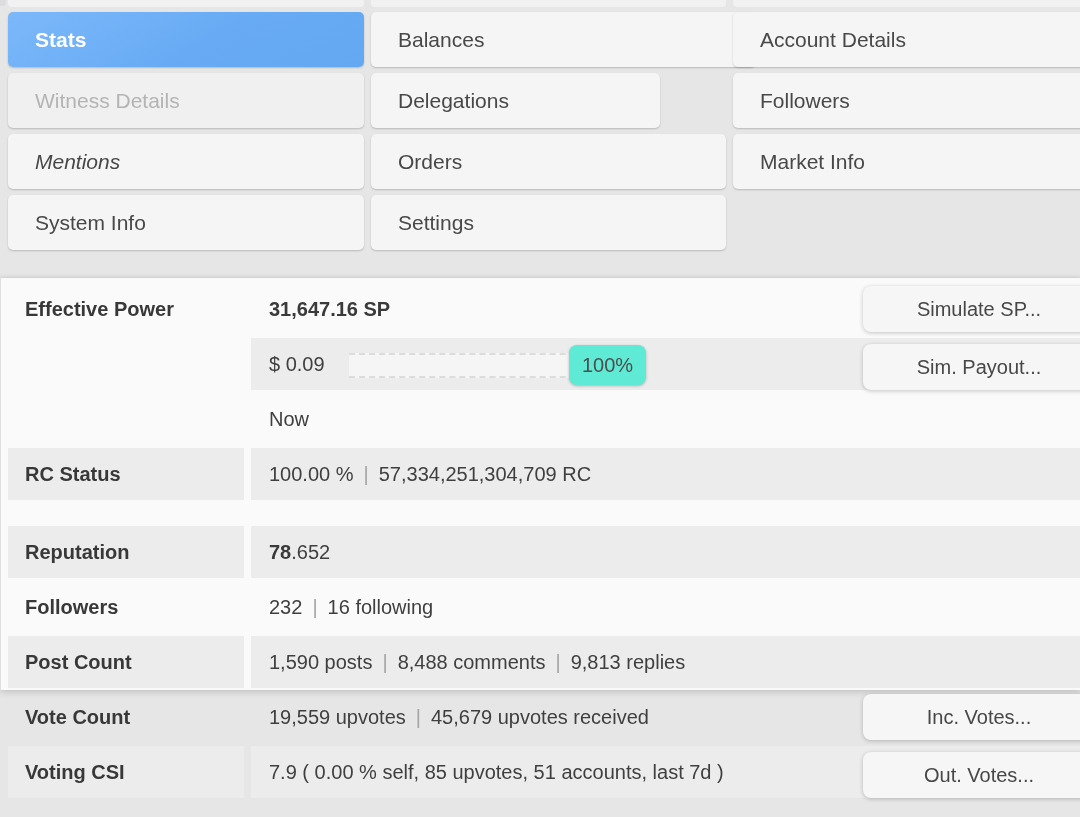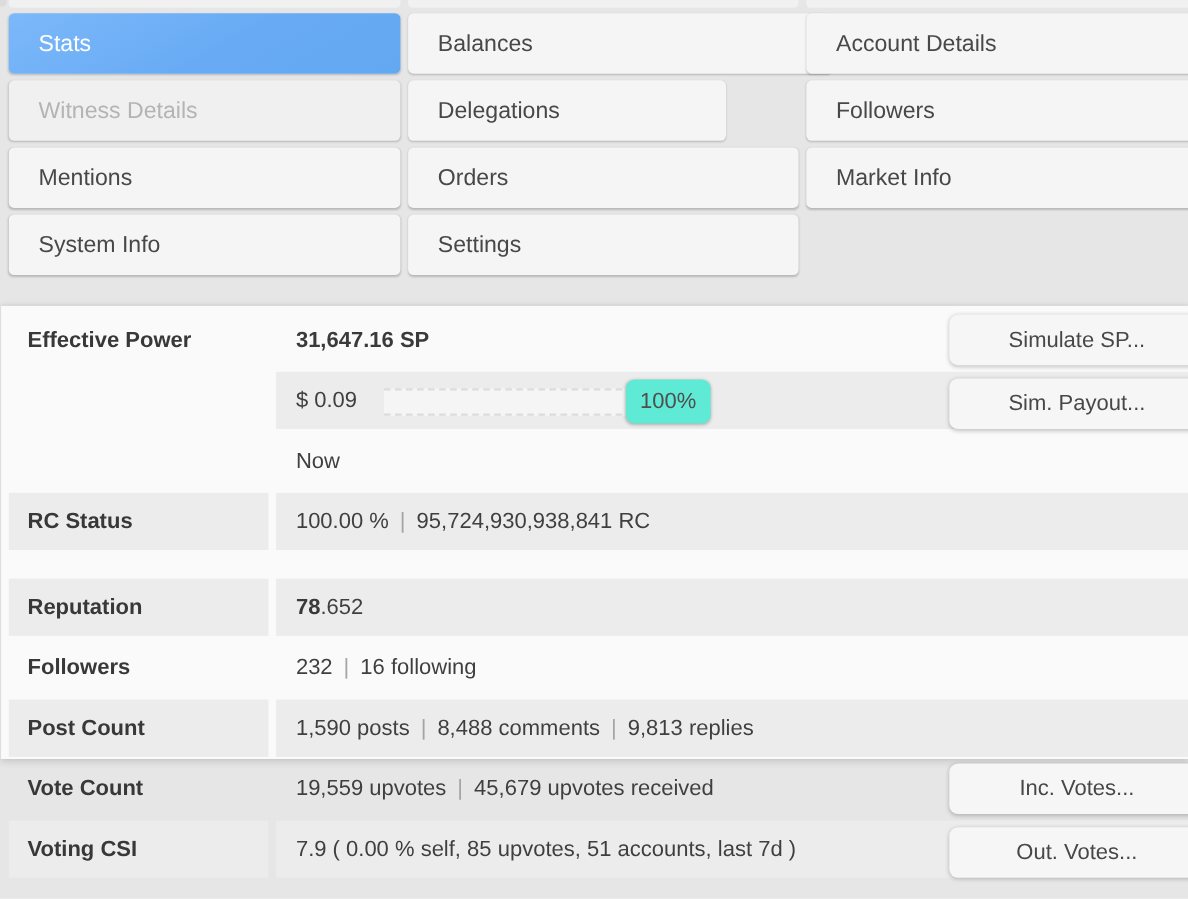--- a/index.html
+++ b/index.html
@@ -34,21 +34,21 @@
     box-shadow:0 1px 2px rgba(0,0,0,0.20);
     font-size:21px;
     color:#484848;
     cursor:pointer;
     white-space:nowrap;
     overflow:hidden;
   }
   .tab.active {
     background:linear-gradient(150deg,#7cb8fa 0%,#68abf4 55%,#64a8f2 100%);
     color:#ffffff;
-    font-weight:normal;
+    font-weight:bold;
   }
   .tab.disabled {
     background:#f0f0f0;
     color:#b4b4b4;
   }
 
   
   .panel {
     position:absolute; left:0; top:278px;
     width:1081px; height:412px;
@@ -111,21 +111,21 @@
 <div class="top-strip" style="left:733px; width:354px;"></div>
 
 <div class="tab active" style="left:8px; top:12px; width:356px;">Stats</div>
 <div class="tab" style="left:371px; top:12px; width:385px;">Balances</div>
 <div class="tab" style="left:733px; top:12px; width:354px;">Account Details</div>
 
 <div class="tab disabled" style="left:8px; top:73px; width:356px;">Witness Details</div>
 <div class="tab" style="left:371px; top:73px; width:289px;">Delegations</div>
 <div class="tab" style="left:733px; top:73px; width:354px;">Followers</div>
 
-<div class="tab" style="left:8px; top:134px; width:356px;">Mentions</div>
+<div class="tab" style="left:8px; top:134px; width:356px;font-style:italic;">Mentions</div>
 <div class="tab" style="left:371px; top:134px; width:355px;">Orders</div>
 <div class="tab" style="left:733px; top:134px; width:354px;">Market Info</div>
 
 <div class="tab" style="left:8px; top:195px; width:356px;">System Info</div>
 <div class="tab" style="left:371px; top:195px; width:355px;">Settings</div>
 
 <div class="panel">
 
   <div class="row" style="top:5px;">
     <div class="cell cell-label">Effective Power</div>
@@ -140,21 +140,21 @@
     <div class="action-btn" style="top:6px;">Sim. Payout...</div>
   </div>
 
   <div class="row" style="top:115px;">
     <div class="cell cell-value"><span>Now</span></div>
   </div>
 
   <div class="row shaded" style="top:170px;">
     <div class="cell cell-label">RC Status</div>
     <div class="cell cell-value">
-      <span>100.00 %</span><span class="sep">|</span><span>95,724,930,938,841 RC</span>
+      <span>100.00 %</span><span class="sep">|</span><span>57,334,251,304,709 RC</span>
     </div>
   </div>
 
   <div class="row shaded" style="top:248px;">
     <div class="cell cell-label">Reputation</div>
     <div class="cell cell-value"><span class="vb">78</span><span>.652</span></div>
   </div>
 
   <div class="row" style="top:303px;">
     <div class="cell cell-label">Followers</div>

